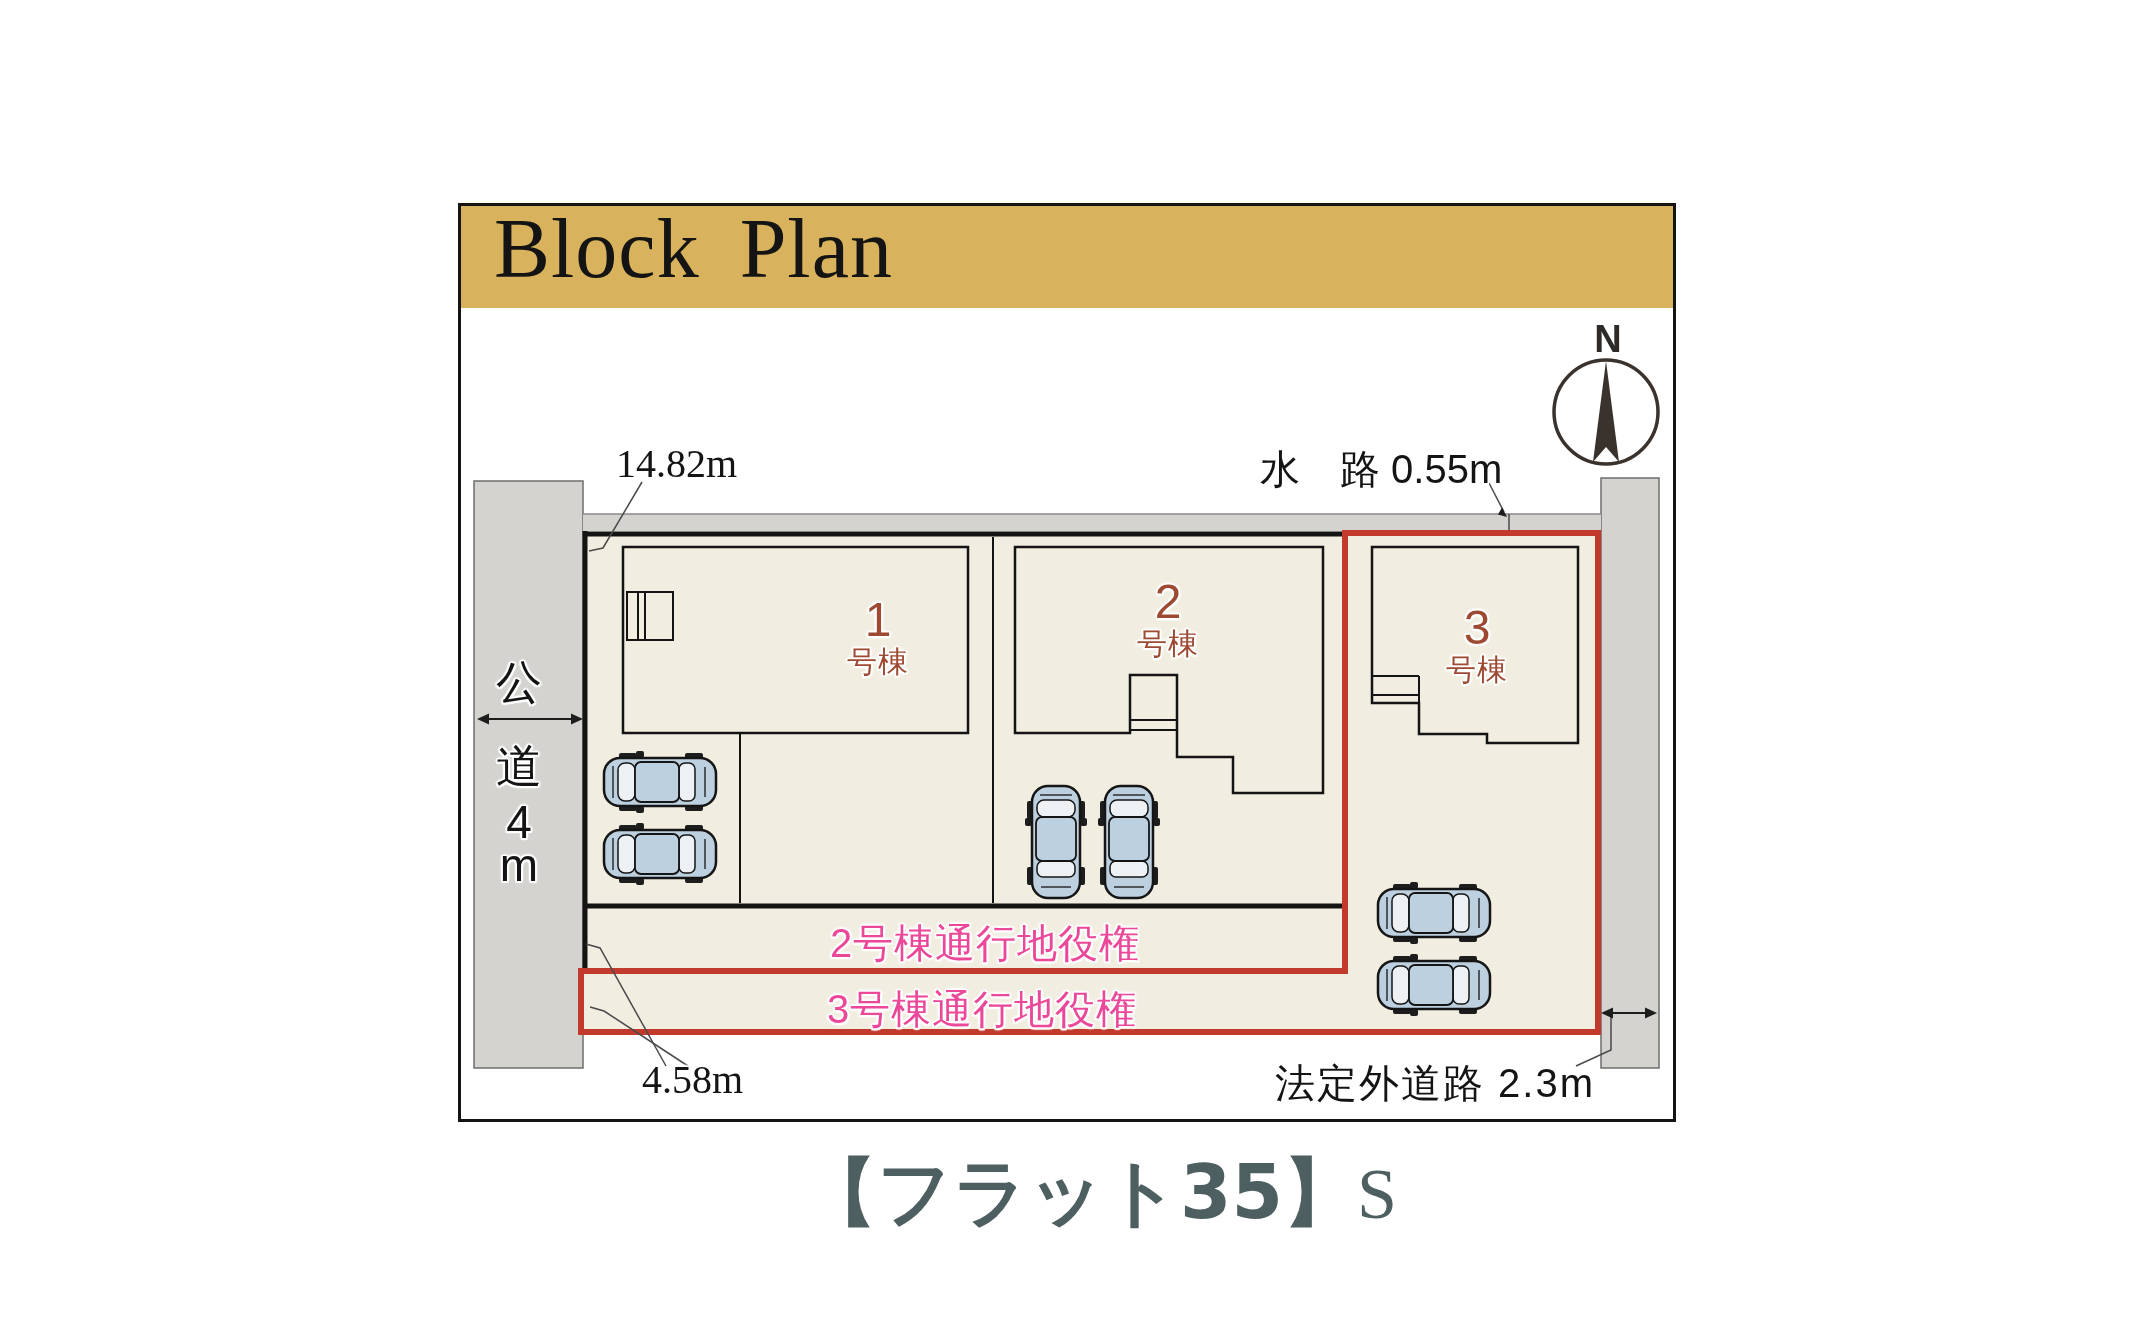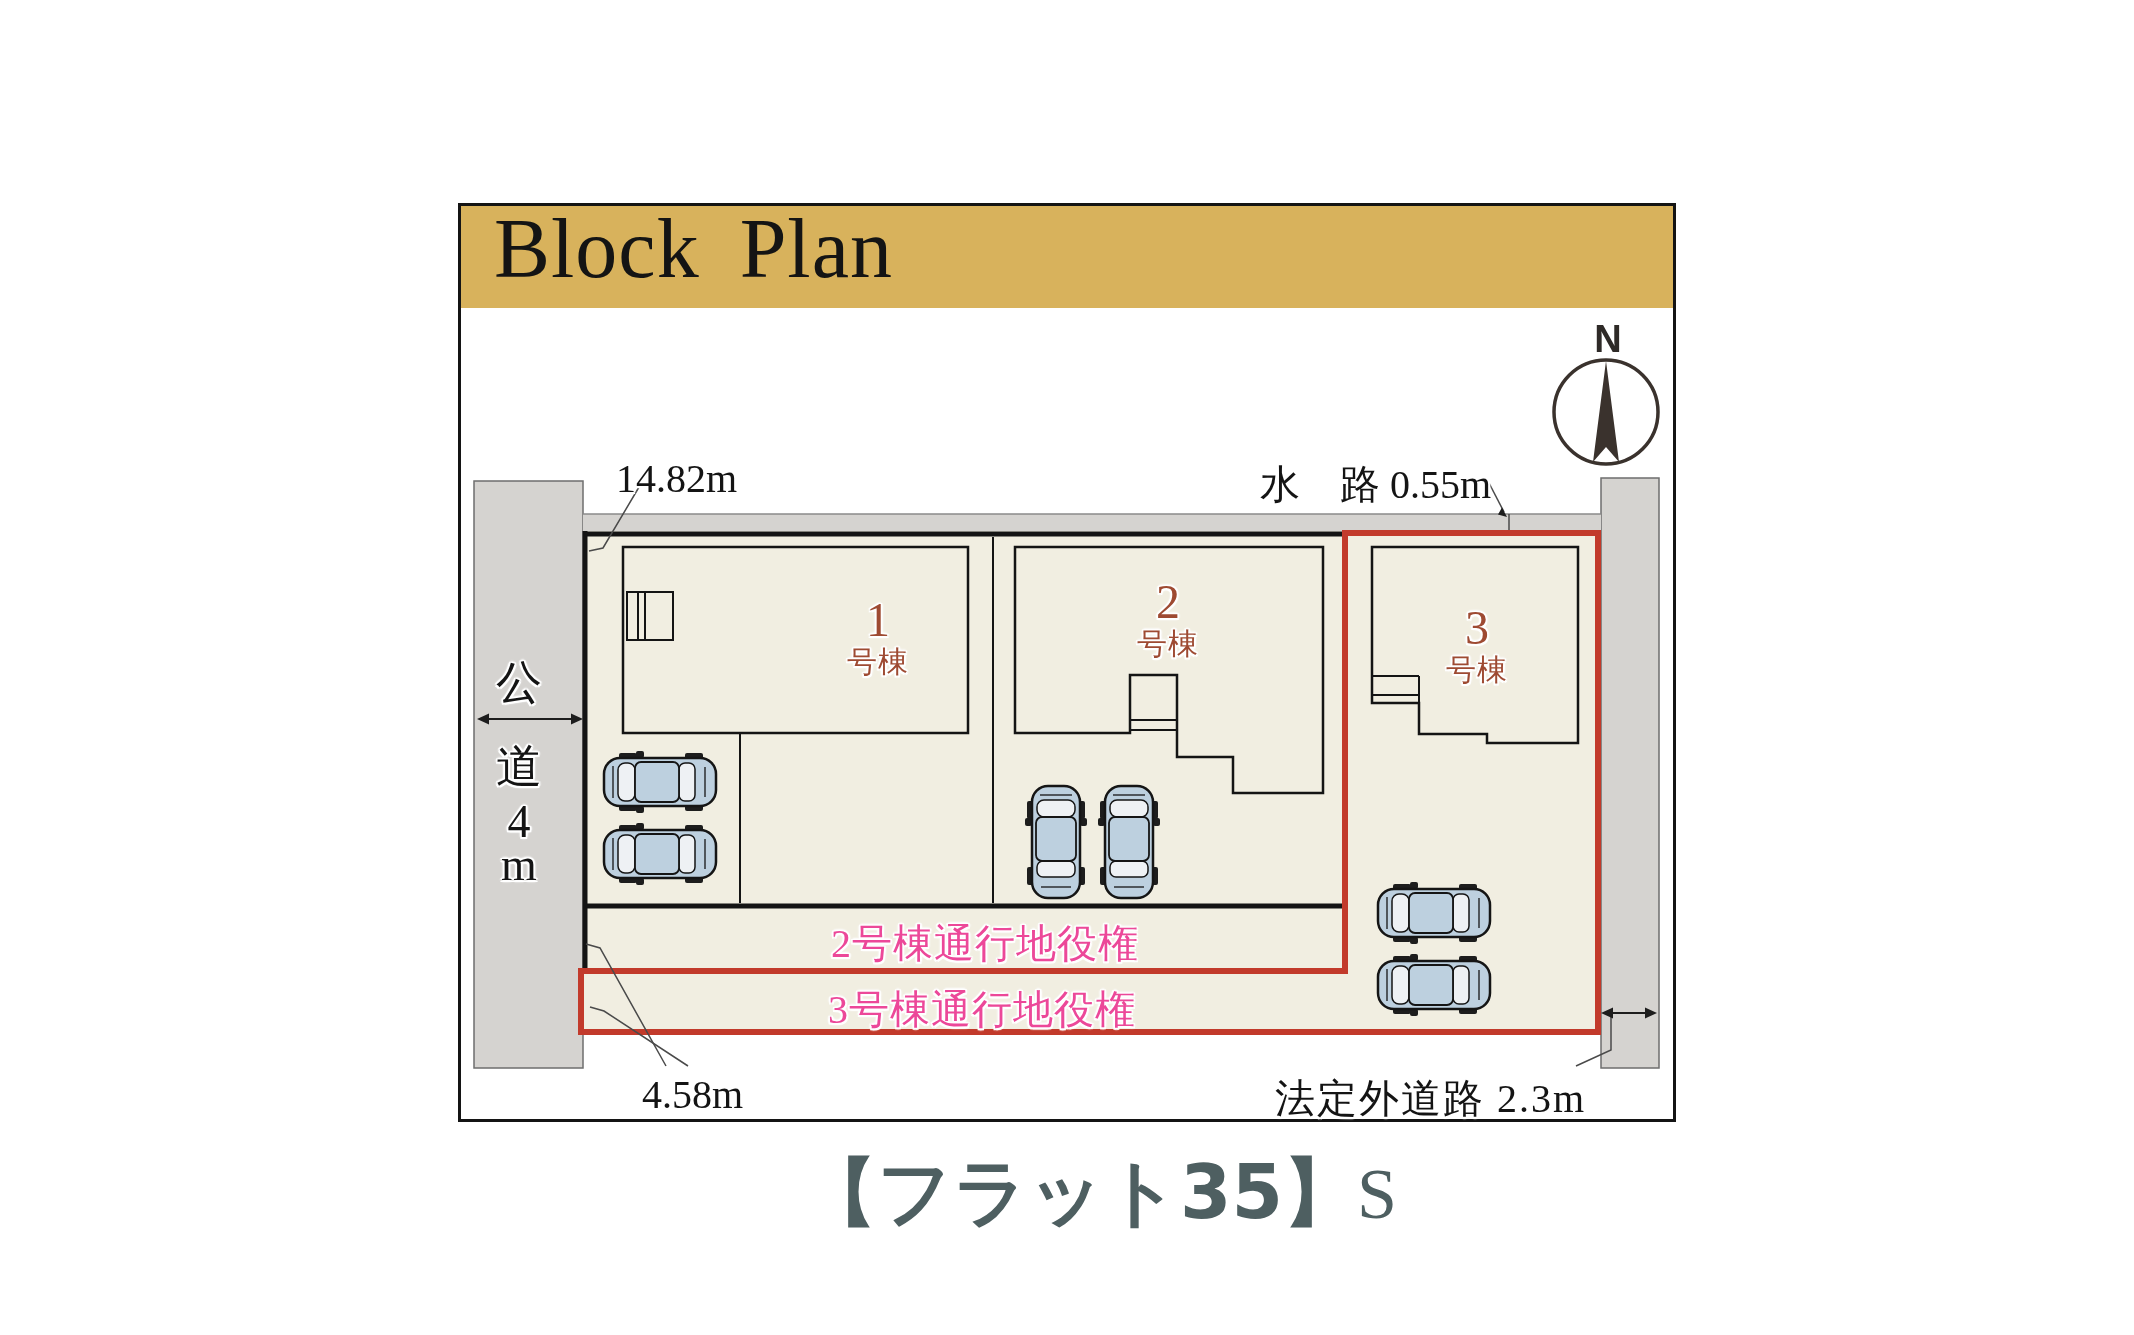--- a/index.html
+++ b/index.html
@@ -8,22 +8,22 @@
   .abs{position:absolute;}
   
   #frame{left:458px;top:203px;width:1212px;height:913px;border:3px solid var(--line);background:#fff;}
   #titlebar{left:461px;top:206px;width:1212px;height:102px;background:var(--gold);}
   #title{left:494px;top:200px;font-size:84px;color:var(--line);word-spacing:18px;letter-spacing:1px;white-space:nowrap;}
   
   #draw{left:0;top:0;width:2134px;height:1335px;pointer-events:none;}
   
   .halo{text-shadow:0 0 3px #fff,0 0 3px #fff,1.5px 1.5px 0 #fff,-1.5px -1.5px 0 #fff,
         1.5px -1.5px 0 #fff,-1.5px 1.5px 0 #fff,0 2px 2px #fff,0 -2px 2px #fff,2px 0 2px #fff,-2px 0 2px #fff;}
-  .dim{font-size:40px;color:#141414;white-space:nowrap;margin-top:15px;}
-  .jp{font-family:Liberation Serif, serif;}
+  .dim{font-size:40px;color:#141414;white-space:nowrap;}
+  .jp{font-family:Liberation Sans, sans-serif;}
   .roadchar{width:58px;text-align:center;font-size:46px;color:#141414;}
   .bldlabel{width:150px;text-align:center;color:var(--label_brown);line-height:1.0;}
   .bldnum{font-size:48px;}
   .bldsuf{font-size:30px;margin-top:3px;letter-spacing:1px;}
   .easement{width:420px;text-align:center;font-size:40px;color:#ec4899;letter-spacing:1px;white-space:nowrap;}
   #north{left:1586px;top:318px;width:44px;text-align:center;font-size:38px;font-weight:bold;
          font-family:"Liberation Sans","DejaVu Sans",sans-serif;color:#2e2a27;}
   #caption{left:760px;top:1144px;width:600px;text-align:center;white-space:nowrap;color:var(--caption_color);
            font-family:"DejaVu Sans","Liberation Sans",sans-serif;font-weight:bold;font-size:74px;margin-left:40px;}
   #caption .suf{font-family:"Liberation Serif","DejaVu Serif",serif;font-weight:normal;font-size:72px;}

